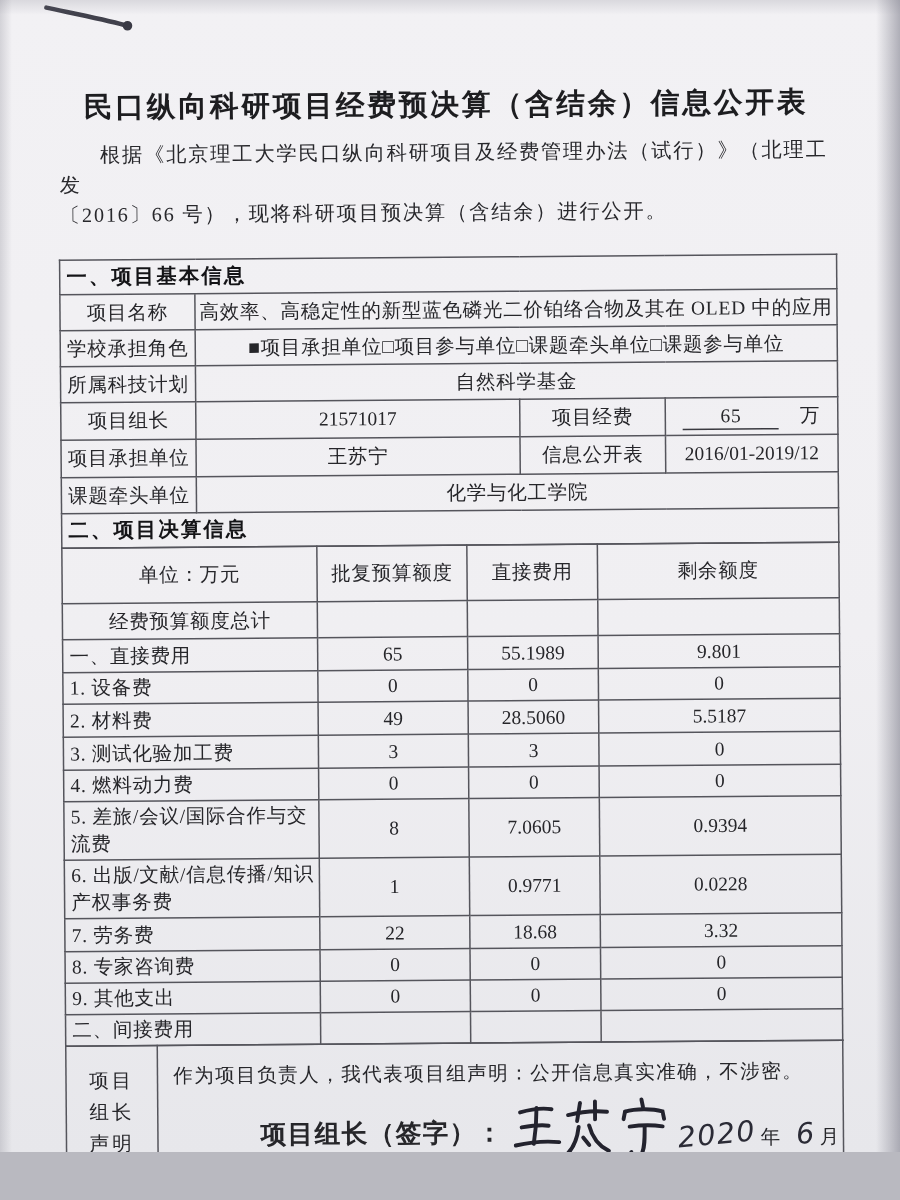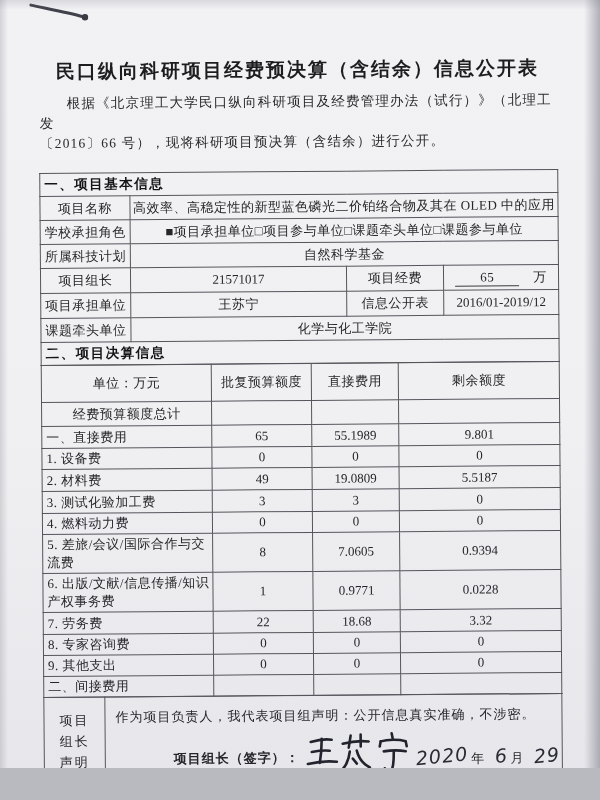--- a/index.html
+++ b/index.html
@@ -57,21 +57,21 @@
     padding-left:4px;letter-spacing:1.5px;color:#141417;
   }
   td.lft{text-align:left;padding-left:4px;}
   td.num{font-family:"Liberation Serif","DejaVu Serif",serif;letter-spacing:0;}
   .u65{display:inline-block;min-width:64px;border-bottom:1px solid #3a3a40;text-align:center;}
   .funit{margin-left:14px;}
   .t-decl td.dlabel{letter-spacing:2px;line-height:21px;font-size:13px;}
   .t-decl td.dbody{text-align:left;padding:6px 10px 8px;}
   .stmt{font-size:13px;letter-spacing:1px;margin-top:4px;}
   .signrow{display:flex;align-items:flex-end;margin-top:10px;height:40px;}
-  .signlabel{margin-left:58px;font-size:13px;font-weight:bold;letter-spacing:1px;white-space:nowrap;padding-bottom:8px;}
+  .signlabel{margin-left:58px;font-size:17px;font-weight:bold;letter-spacing:1px;white-space:nowrap;padding-bottom:8px;}
   .sig{margin-left:4px;flex:0 0 auto;}
   .datewrap{margin-left:auto;margin-right:4px;white-space:nowrap;padding-bottom:6px;font-size:13px;}
   .hand{
     font-family:"DejaVu Sans",sans-serif;font-style:italic;
     font-size:19px;color:#2b2b36;display:inline-block;transform:rotate(-5deg);
     letter-spacing:1px;
   }
   .dsuffix{margin:0 6px 0 3px;}
   .note{margin:7px 0 0 55px;font-size:12.5px;font-weight:bold;letter-spacing:1px;color:#222226;}
 </style>
@@ -170,21 +170,21 @@
       </tr>
       <tr style="height:21px">
         <td class="lft">1. 设备费</td>
         <td class="num">0</td>
         <td class="num">0</td>
         <td class="num">0</td>
       </tr>
       <tr style="height:22px">
         <td class="lft">2. 材料费</td>
         <td class="num">49</td>
-        <td class="num">19.0809</td>
+        <td class="num">28.5060</td>
         <td class="num">5.5187</td>
       </tr>
       <tr style="height:22px">
         <td class="lft">3. 测试化验加工费</td>
         <td class="num">3</td>
         <td class="num">3</td>
         <td class="num">0</td>
       </tr>
       <tr style="height:21px">
         <td class="lft">4. 燃料动力费</td>

